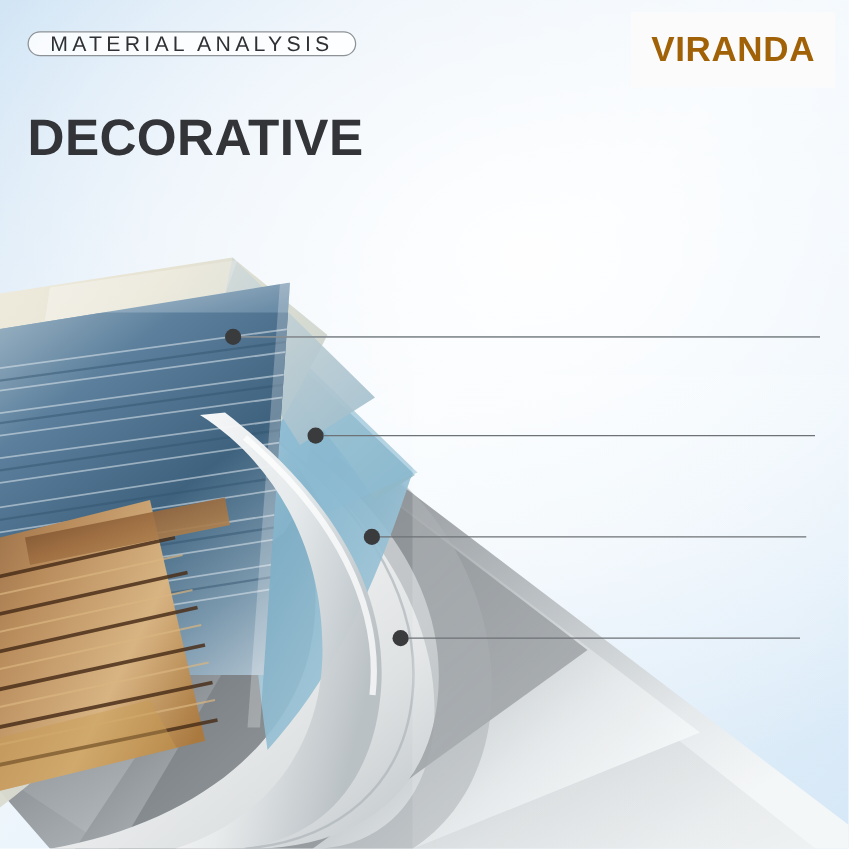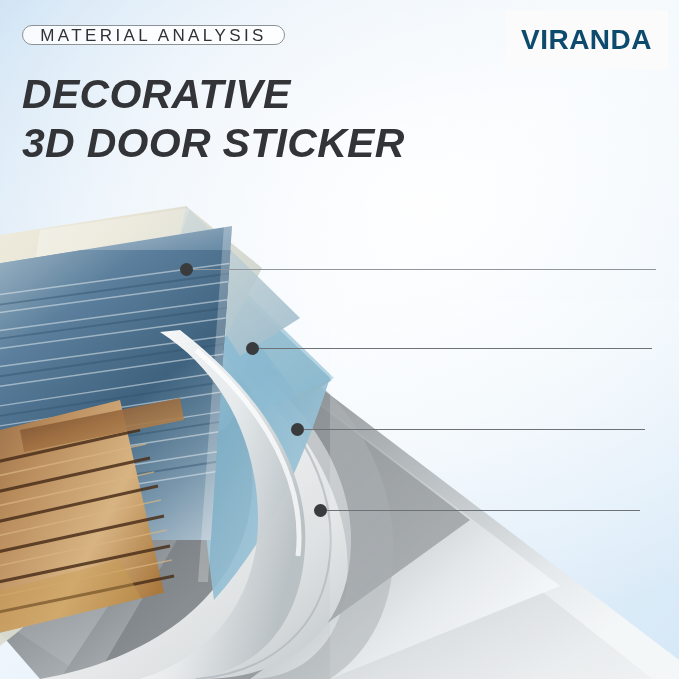--- a/index.html
+++ b/index.html
@@ -26,39 +26,38 @@
     border-radius:17px;
     background:rgba(255,255,255,0.82);
     display:flex; align-items:center; justify-content:center;
   }
   .pill span{
     font-size:17px; letter-spacing:3.4px; color:#2f3134;
     font-weight:400; line-height:1; white-space:nowrap;
   }
 
   .title{
-    position:absolute; left:22px; top:70px;
+    position:absolute; left:22px; top:86px;
     width:640px;
     color:#323438;
     font-weight:700;
     font-size:41px;
     line-height:49px;
     letter-spacing:0.3px;
-    font-style:italic;
   }
   .title .l2{ display:block; }
 
   .brandbox{
     position:absolute; left:505px; top:10px;
     width:163px; height:60px;
     background:#fbfbfb;
     display:flex; align-items:center; justify-content:center;
   }
   .brandbox span{
-    font-size:28px; font-weight:700; color:#0c4a6e; letter-spacing:0.5px;
+    font-size:28px; font-weight:700; color:#a16207; letter-spacing:0.5px;
   }
 
   
   #stage{ position:absolute; left:0; top:0; width:679px; height:679px; }
 
   
   .callout{ position:absolute; }
   .callout .dot{
     position:absolute; width:13px; height:13px; border-radius:50%;
     background:#3a3b3d; left:0; top:0;
@@ -275,21 +274,20 @@
       <path d="M 330 300 L 679 300 L 679 679 L 330 679 Z" fill="url(#softGlowG)" opacity="0.25"></path>
     </g>
   </svg>
 
   <div class="pill">
     <span>MATERIAL ANALYSIS</span>
   </div>
 
   <div class="title">
     <span class="l1">DECORATIVE</span>
-    <span class="l2">3D DOOR STICKER</span>
   </div>
 
   <div class="brandbox">
     <span>VIRANDA</span>
   </div>
 
   <div class="callout">
     <div class="dot" style="left:180px;top:263px;"></div>
     <div class="lead" style="left:193px;top:269px;width:463px;"></div>
     <div class="rule" style="left:193px;top:269px;width:463px;"></div>

